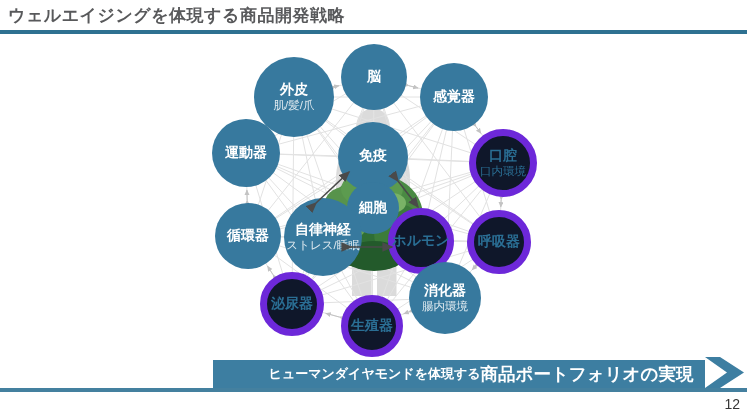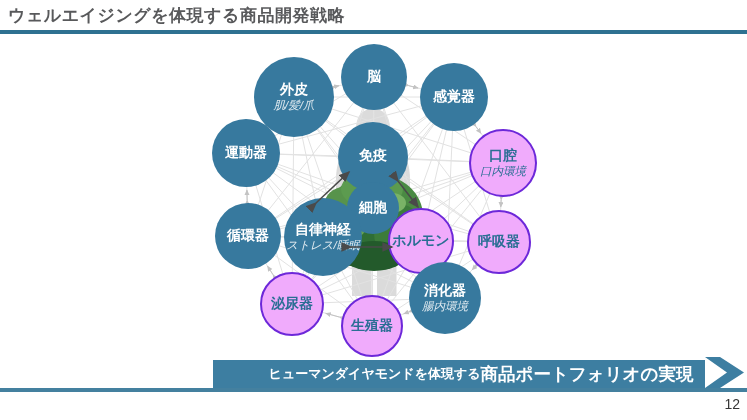--- a/index.html
+++ b/index.html
@@ -17,23 +17,23 @@
   #bg-layer, #fg-layer { position:absolute; left:0; top:0; width:747px; height:420px; }
   #fg-layer { pointer-events:none; }
 
   #nodes { position:absolute; left:0; top:0; width:747px; height:420px; }
   .node {
     position:absolute; border-radius:50%;
     display:flex; flex-direction:column; align-items:center; justify-content:center;
     text-align:center; line-height:1.12;
   }
   .node.filled { background:#37799e; color:#ffffff; }
-  .node.outline { background:#f0abfc; border:2px solid #6d28d9; color:#2a6e94; }
+  .node.outline { background:#0f172a; border:7px solid #6d28d9; color:#2a6e94; }
   .node-label { font-size:14px; font-weight:bold; white-space:nowrap; }
-  .node-sublabel { font-size:11.5px; font-weight:normal; white-space:nowrap; margin-top:1px;font-style:italic; }
+  .node-sublabel { font-size:11.5px; font-weight:normal; white-space:nowrap; margin-top:1px; }
   .node.filled .node-sublabel { color:rgba(255,255,255,0.85); }
 
   .banner {
     position:absolute; left:213px; top:360px; width:492px; height:28px;
     background:#3d7ea1; display:flex; align-items:baseline; justify-content:center;
     color:#fff; white-space:nowrap;padding-left:44px;
   }
   .banner-prefix { font-size:13px; font-weight:bold; align-self:center; }
   .banner-emphasis { font-size:17.5px; font-weight:bold; align-self:center;text-align:right; }
   .banner-arrow { position:absolute; left:705px; top:357px; }

